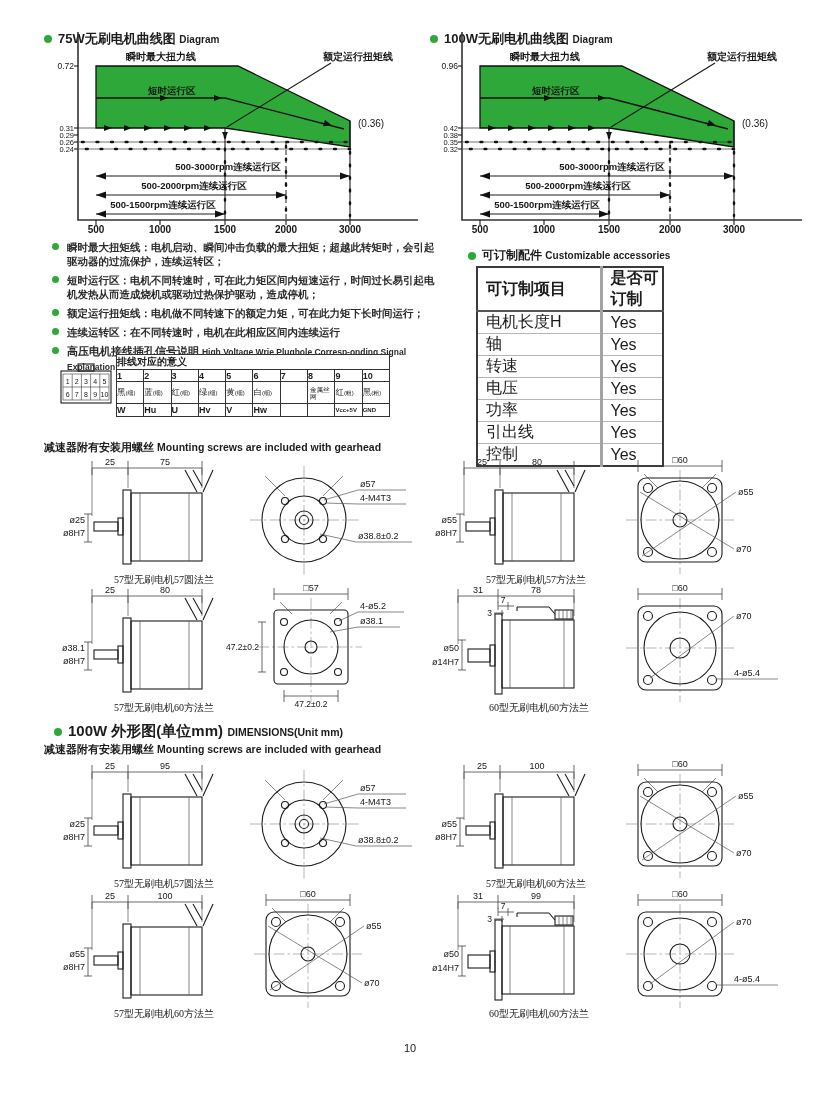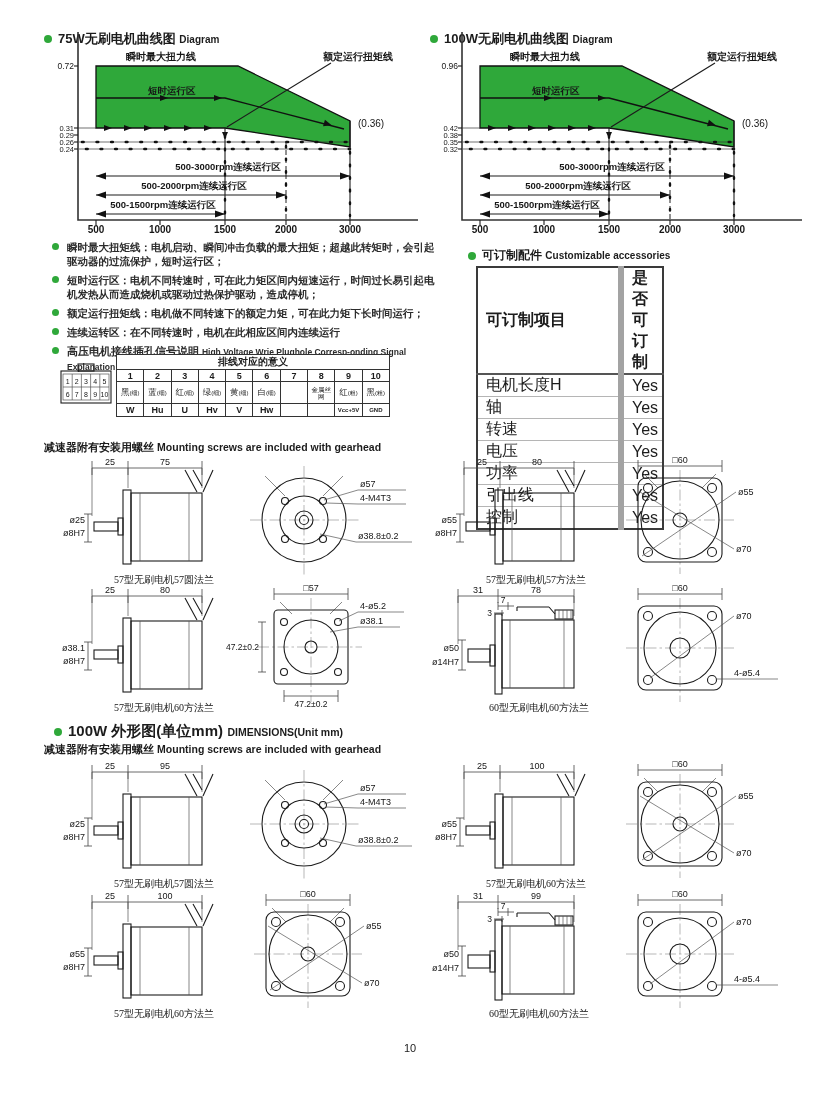--- a/index.html
+++ b/index.html
@@ -18,32 +18,32 @@
   .pageno{width:100%;text-align:center;font-size:11px}
   
   .notes{width:386px}
   .note{display:flex;gap:8px;margin-bottom:5px;font-size:10.5px;font-weight:bold;
         line-height:14px;color:#2b2b2b}
   .note .dot2{width:7px;height:7px;border-radius:50%;background:#2fa83a;margin-top:3px;flex:0 0 auto}
   .note .big{font-size:11px}
   .note .en{font-size:8.5px}
   
   .wire-table{border-collapse:collapse;table-layout:fixed;width:274px;background:#fff}
-  .wire-table td{border:1px solid #333;text-align:center;padding:0;overflow:hidden}
+  .wire-table td{border:1px solid #333;text-align:left;padding:0;overflow:hidden}
   .wt-title td{font-size:10px;font-weight:bold;height:14px}
   .wt-num td{font-size:9px;font-weight:bold;height:12px}
   .wt-col td{font-size:8.5px;height:22px;line-height:9px}
   .wt-col .sub{font-size:6px}
   .wt-col td.tiny{font-size:6.5px;line-height:7px;word-break:break-all;padding:0 2px}
   .wt-sig td{font-size:9px;font-weight:bold;height:13px}
   .wt-sig td.smallsig{font-size:6px}
   
   .acc-table{border-collapse:collapse;width:188px;border:2px solid #3a3a3a}
   .acc-table td{font-size:16px;border-bottom:1px solid #b5b5b5;padding-left:8px;height:19px}
-  .acc-table td+td{border-left:6px solid #a3a3a3;width:42px}
+  .acc-table td+td{border-left:3px solid #a3a3a3;width:62px}
   .acc-table tr.hdr td{font-weight:bold;height:27px;border-bottom:2px solid #555}
   
   svg{position:absolute;overflow:visible}
   svg text{font-family:"Liberation Sans",sans-serif;fill:#161616}
   .ln{fill:none;stroke:#1c1c1c;stroke-width:1.1}
   .ln12{fill:none;stroke:#111;stroke-width:1.3}
   .axis{fill:none;stroke:#333;stroke-width:1.6}
   .thin{fill:none;stroke:#333;stroke-width:0.7}
   .xln{fill:none;stroke:#555;stroke-width:0.7}
   .dim{fill:none;stroke:#444;stroke-width:0.8}
@@ -202,21 +202,21 @@
     <text x="68" y="209" class="t10b mid">500</text>
     <text x="132" y="209" class="t10b mid">1000</text>
     <text x="197" y="209" class="t10b mid">1500</text>
     <text x="258" y="209" class="t10b mid">2000</text>
     <text x="322" y="209" class="t10b mid">3000</text>
   </svg>
 
   <div class="abs notes" style="left:52px;top:240px">
     <div class="note">
         <span class="dot2"></span>
-        <div>瞬时最大扭矩线：电机启动、瞬间冲击负载的最大扭矩；超越此转矩时，会引起驱动器的过流保护，短时运行区；</div>
+        <div>瞬时最大扭矩线：电机启动、瞬间冲击负载的最大扭矩；超越此转矩时，会引起驱动器的过流保护，连续运转区；</div>
       </div>
     <div class="note">
         <span class="dot2"></span>
         <div>短时运行区：电机不同转速时，可在此力矩区间内短速运行，时间过长易引起电机发热从而造成烧机或驱动过热保护驱动，造成停机；</div>
       </div>
     <div class="note">
         <span class="dot2"></span>
         <div>额定运行扭矩线：电机做不同转速下的额定力矩，可在此力矩下长时间运行；</div>
       </div>
     <div class="note">

